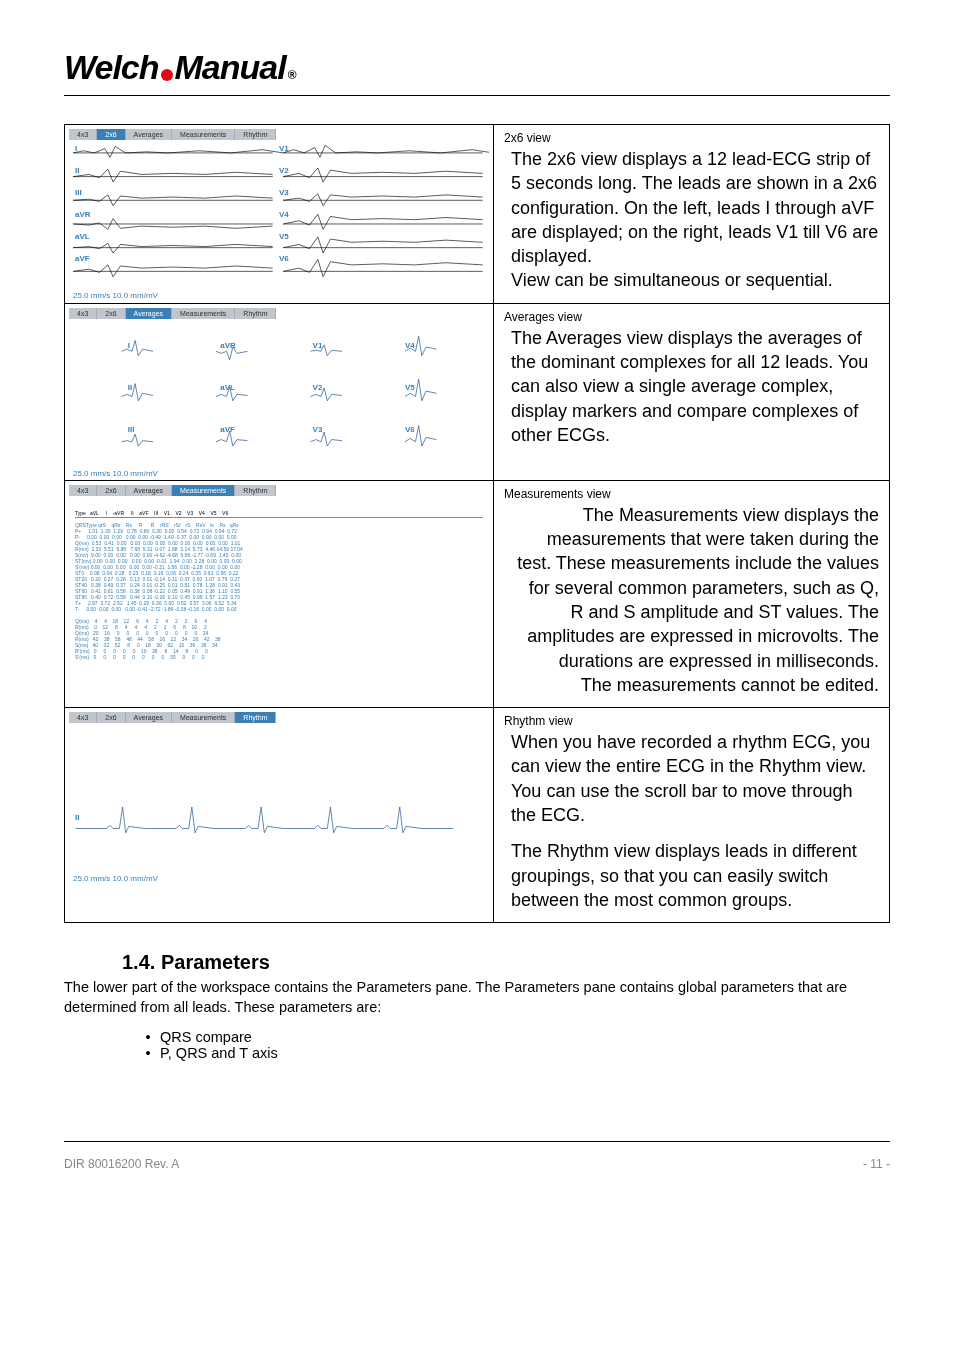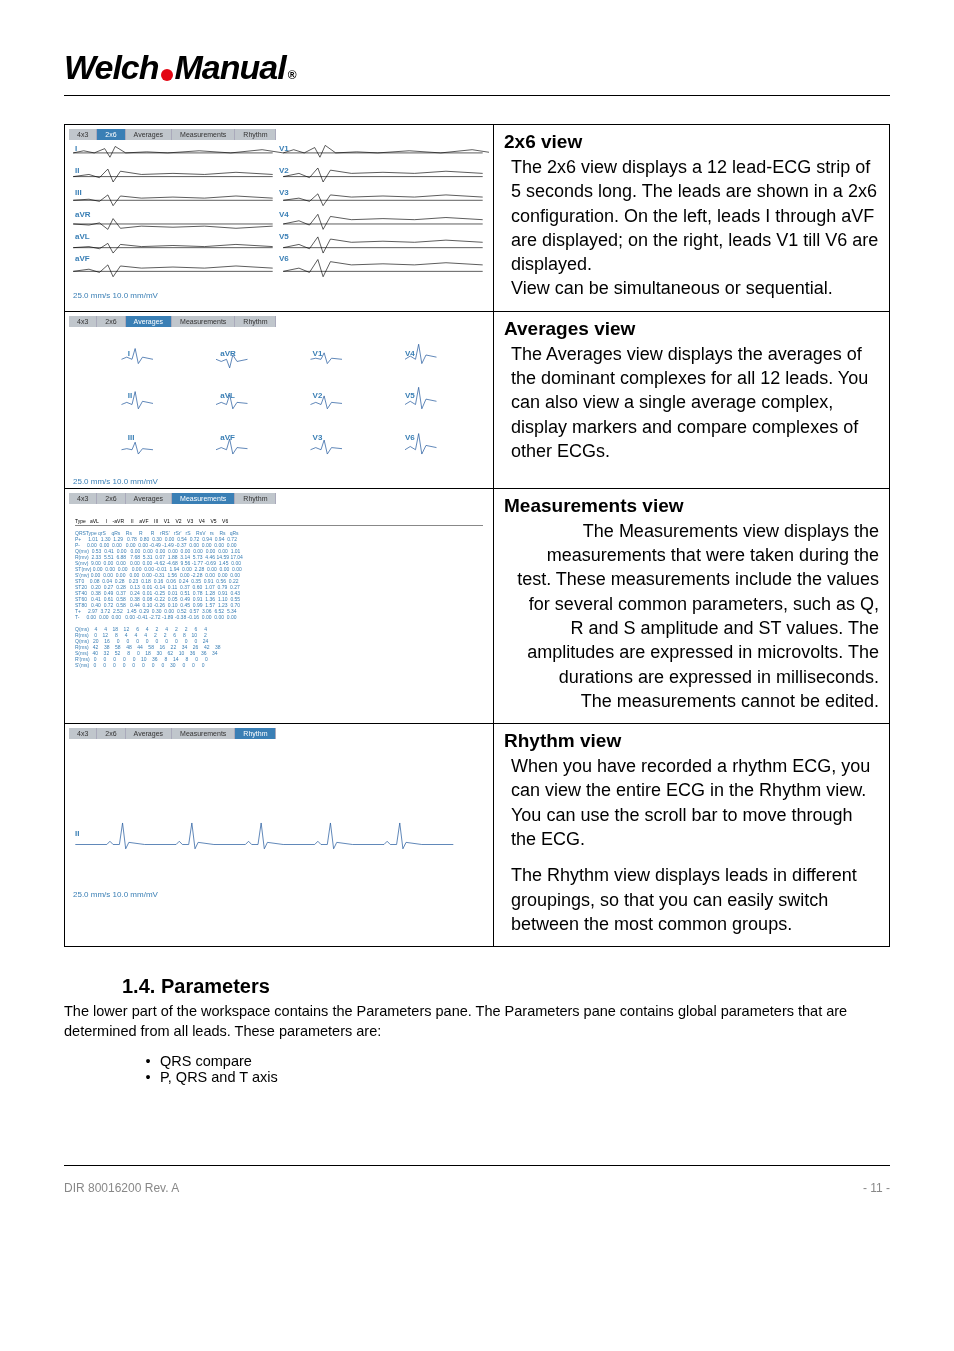--- a/index.html
+++ b/index.html
@@ -92,21 +92,21 @@
     position: absolute;
     font-size: 8px;
     color: #3a7fb5;
     font-weight: bold;
   }
   .wave {
     stroke: #000; fill: none; stroke-width: 0.6;
   }
   .wave-blue { stroke: #2a5fa0; fill: none; stroke-width: 0.7; }
 
-  .desc-title { font-weight: bold; font-size: 19px; margin-bottom: 2px; }
+  .desc-title { font-weight: normal; font-size: 12px; margin-bottom: 2px; }
   .desc-body { font-size: 18px; line-height: 1.35; margin-left: 7px; }
 
   h2.section {
     font-size: 20px;
     font-weight: bold;
     margin: 28px 0 4px 58px;
   }
   .para {
     font-size: 14.5px;
     line-height: 1.35;

